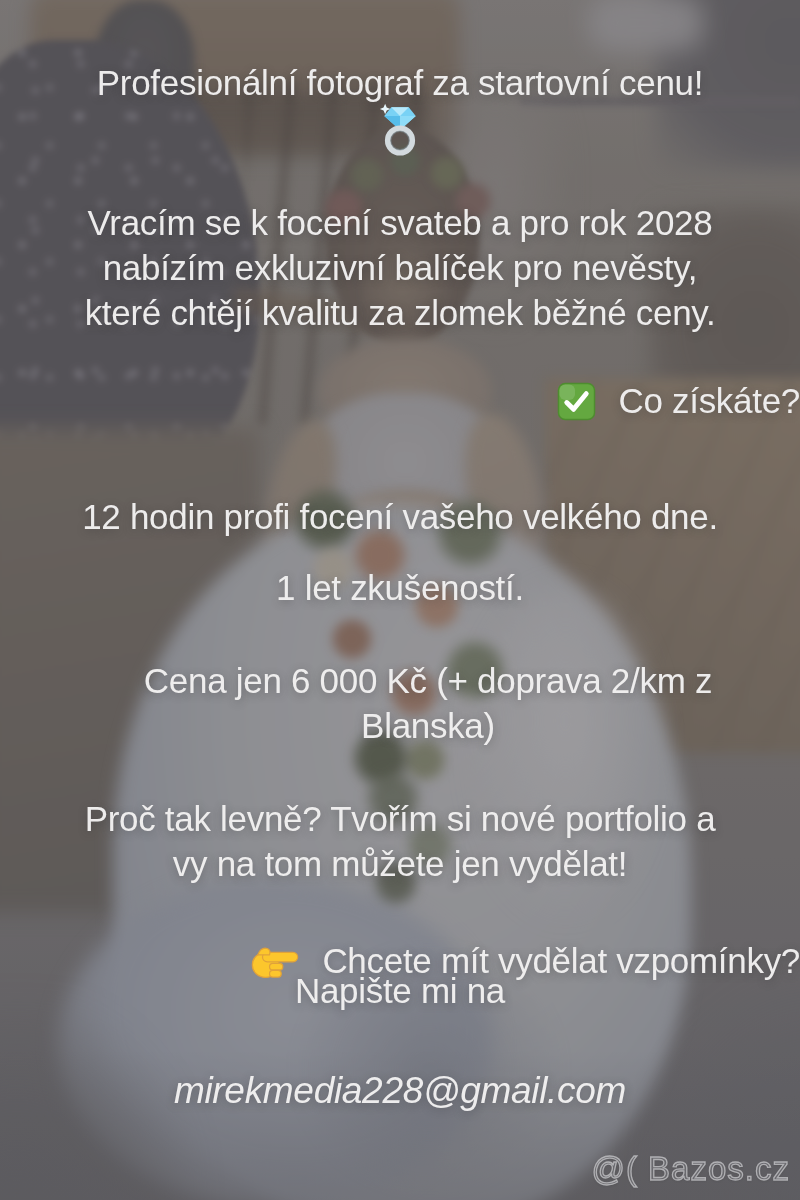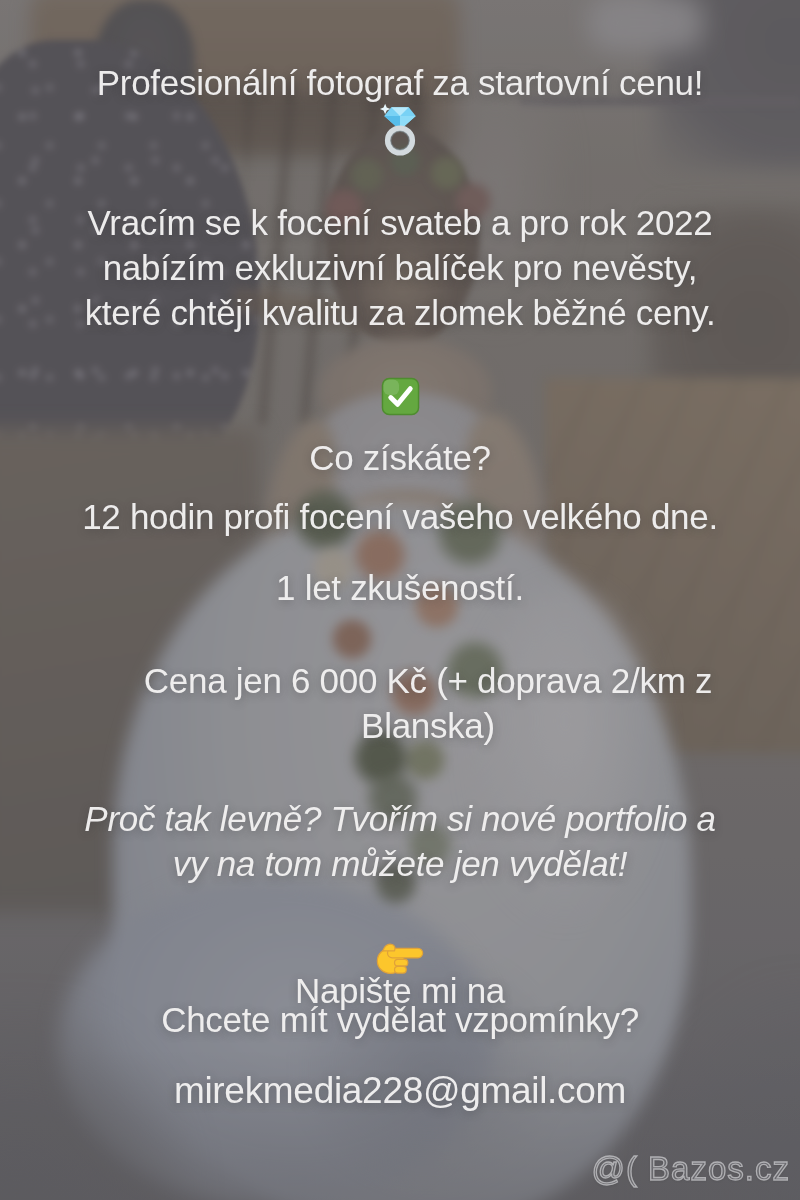--- a/index.html
+++ b/index.html
@@ -102,26 +102,26 @@
     background:radial-gradient(ellipse at 30% 70%,#4e4e52 0%,rgba(78,78,82,0) 75%);filter:blur(14px);}
   .bfade{left:0;top:1050px;width:800px;height:150px;
     background:linear-gradient(180deg,rgba(80,80,85,0) 0%,rgba(74,74,79,.4) 100%);}
   .wash{position:absolute;inset:0;background:rgba(124,121,122,.34);}
 
   
   .content{position:absolute;inset:0;}
   .txt{position:absolute;left:0;width:100%;text-align:center;color:rgba(242,241,241,.97);
        font-size:35px;line-height:45px;letter-spacing:-.3px;white-space:pre-line;
        text-shadow:0 2px 8px rgba(45,45,50,.35);font-weight:400;margin:0;}
-  .iconrow{position:absolute;left:0;width:100%;display:flex;justify-content:space-between;
+  .iconrow{position:absolute;left:0;width:100%;display:flex;justify-content:flex-end;
        align-items:center;gap:22px;color:rgba(242,241,241,.97);font-size:35px;
-       letter-spacing:-.3px;text-shadow:0 2px 8px rgba(45,45,50,.35);flex-direction:column;}
+       letter-spacing:-.3px;text-shadow:0 2px 8px rgba(45,45,50,.35);}
   .icon{display:inline-flex;flex:none;}
   .ring-wrap{position:absolute;left:0;width:100%;display:flex;justify-content:center;}
-  .email{font-size:37px;}
+  .email{font-size:37px;font-style:italic;}
   .watermark{position:absolute;top:1150px;right:10px;font-size:33px;font-weight:500;
        letter-spacing:1px;color:rgba(150,150,154,.35);
        -webkit-text-stroke:1.3px rgba(202,202,204,.75);
        text-shadow:0 1px 2px rgba(60,60,64,.35);}
 </style>
 </head>
 <body>
 
 <div class="canvas">
 
@@ -170,21 +170,21 @@
           <polygon points="22,6 42,6 32,16" fill="#b7e9fb"></polygon>
           <polygon points="14,16 32,16 32,32" fill="#57bdea"></polygon>
           <polygon points="32,16 50,16 32,32" fill="#8edcf8"></polygon>
           <circle cx="32" cy="44" r="14" fill="none" stroke="#d3dade" stroke-width="6.5"></circle>
           <circle cx="32" cy="44" r="10.5" fill="none" stroke="rgba(125,140,148,0.55)" stroke-width="1.6"></circle>
           <polygon points="15,2 16.8,6.2 21,8 16.8,9.8 15,14 13.2,9.8 9,8 13.2,6.2" fill="#e8f7fd"></polygon>
         </svg>
       </span>
     </div>
 
-    <p class="txt" style="top:200px;">Vracím se k focení svateb a pro rok 2022
+    <p class="txt" style="top:200px;">Vracím se k focení svateb a pro rok 2028
 nabízím exkluzivní balíček pro nevěsty,
 které chtějí kvalitu za zlomek běžné ceny.</p>
 
     <div class="iconrow" style="top:377px;height:48px;">
       <span class="icon">
         <svg width="39" height="39" viewBox="0 0 40 40" aria-hidden="true">
           <rect x="1.5" y="1.5" width="37" height="37" rx="7" fill="#64a840" stroke="#4e8c2f" stroke-width="1.5"></rect>
           <rect x="2.5" y="2.5" width="16" height="16" rx="6" fill="rgba(255,255,255,0.14)"></rect>
           <path d="M10 21 L17 28 L30 12" fill="none" stroke="#ffffff" stroke-width="5" stroke-linecap="round" stroke-linejoin="round"></path>
         </svg>
@@ -192,21 +192,21 @@
       <span>Co získáte?</span>
     </div>
 
     <p class="txt" style="top:494px;">12 hodin profi focení vašeho velkého dne.</p>
 
     <p class="txt" style="top:565px;">1 let zkušeností.</p>
 
     <p class="txt" style="top:658px;padding-left:28px;">Cena jen 6 000 Kč (+ doprava 2/km z
 Blanska)</p>
 
-    <p class="txt" style="top:796px;font-style:italic;">Proč tak levně? Tvořím si nové portfolio a
+    <p class="txt" style="top:796px;">Proč tak levně? Tvořím si nové portfolio a
 vy na tom můžete jen vydělat!</p>
 
     <div class="iconrow" style="top:936px;height:50px;">
       <span class="icon">
         <svg width="50" height="42" viewBox="0 0 64 52" aria-hidden="true">
           <g fill="#fcc62c" stroke="#e0a23a" stroke-width="1.6" stroke-linejoin="round">
             <ellipse cx="20" cy="31" rx="17" ry="16"></ellipse>
             <rect x="16" y="15" width="45" height="12" rx="6"></rect>
             <rect x="25" y="29" width="17" height="8.5" rx="4.2"></rect>
             <rect x="25" y="38" width="15" height="8.5" rx="4.2"></rect>

